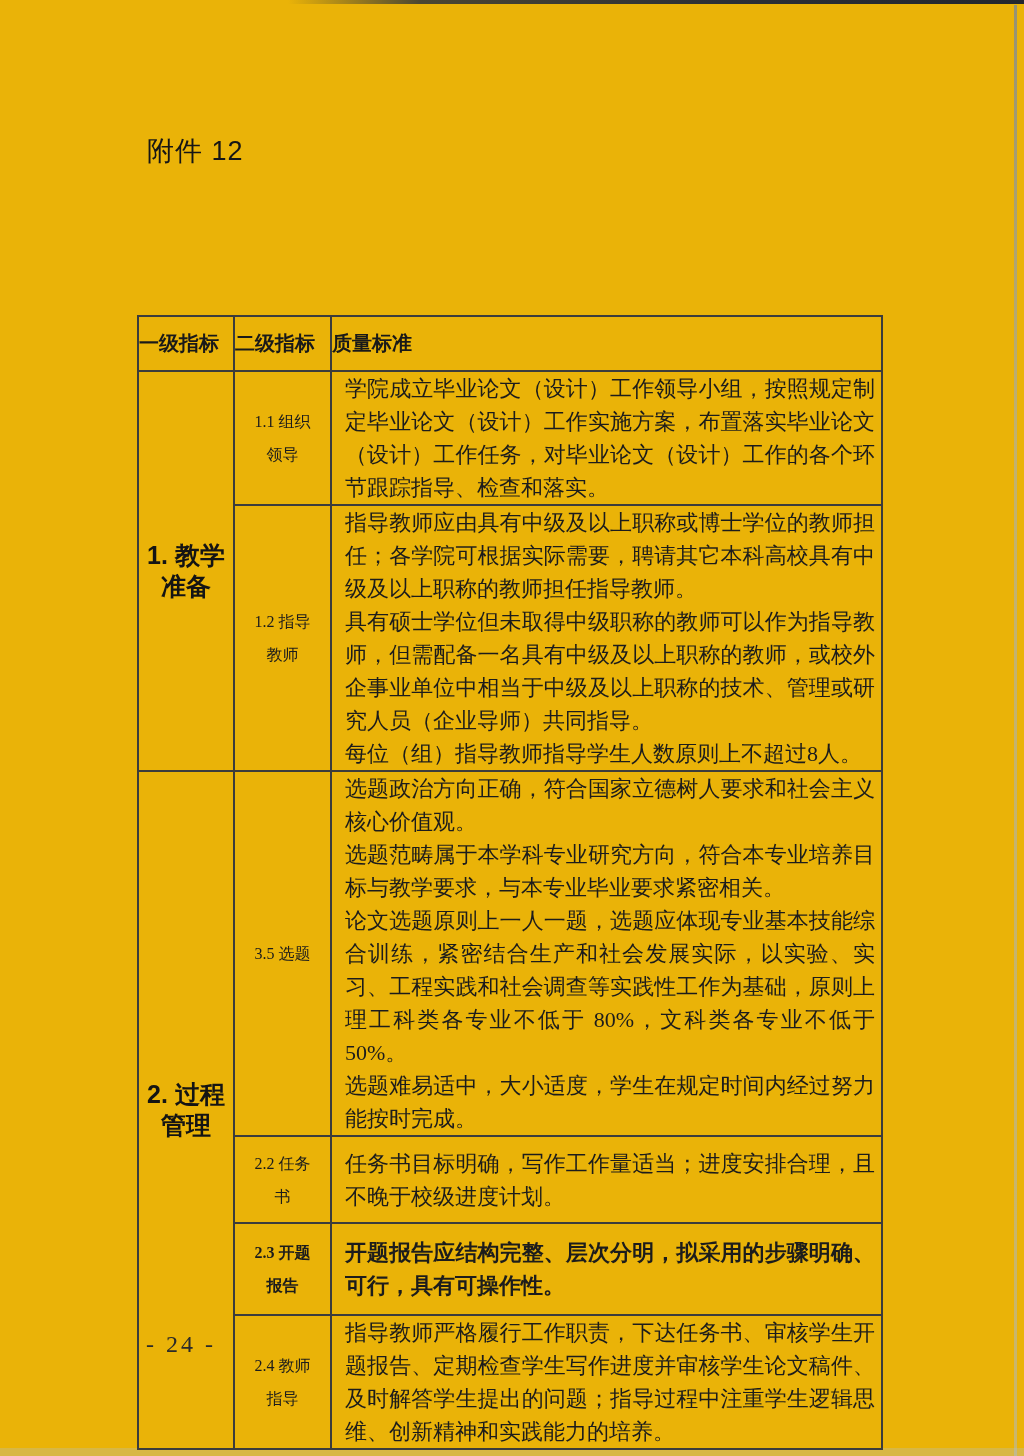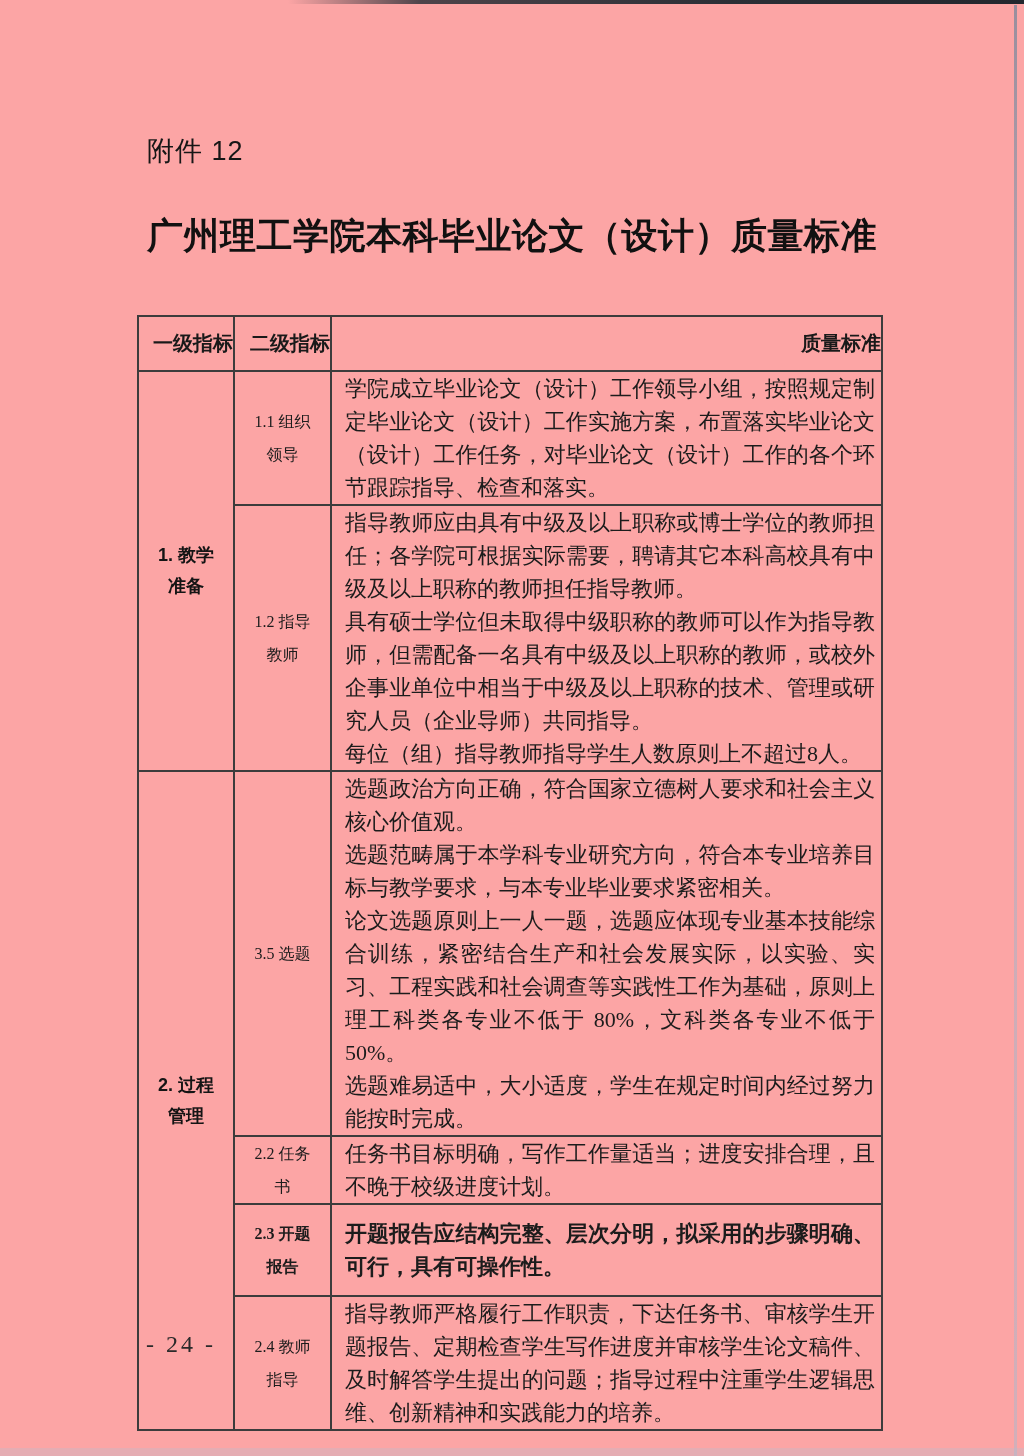--- a/index.html
+++ b/index.html
@@ -4,21 +4,21 @@
 <style>
   html, body {
     margin: 0;
     padding: 0;
     background: #e9e9e9;
   }
   .page {
     position: relative;
     width: 1024px;
     height: 1456px;
-    background: #fca5a5;
+    background: #eab308;
     overflow: hidden;
     color: #1e1e1e;
     font-family: "Liberation Serif", "DejaVu Serif", serif;
   }
   
   .scan-edge-top {
     position: absolute;
     top: 0; left: 288px; width: 736px; height: 4px;
     background: linear-gradient(to right, rgba(47,51,58,0), rgba(47,51,58,0.85) 18%, #2b2f36 60%, #23272e);
   }
@@ -62,27 +62,27 @@
   .quality-table th, .quality-table td {
     border: 2px solid #3c3c3c;
     padding: 0;
     vertical-align: middle;
     overflow: hidden;
   }
   .quality-table th {
     height: 53px;
     font-size: 20px;
     font-weight: bold;
-    text-align: right;
+    text-align: left;
     color: #191919;
   }
   td.level1 {
     font-family: "Liberation Sans", "DejaVu Sans", sans-serif;
     font-weight: 600;
-    font-size: 18px;
+    font-size: 25px;
     line-height: 31px;
     text-align: center;
     white-space: pre-line;
     color: #141414;
   }
   td.level2 {
     font-size: 16px;
     line-height: 33px;
     text-align: center;
     white-space: pre-line;
@@ -92,21 +92,21 @@
     font-size: 22px;
     line-height: 33px;
     text-align: justify;
     white-space: pre-line;
     padding: 0 6px 0 13px;
     color: #1c1c1c;
   }
   tr.r1 { height: 118px; }
   tr.r2 { height: 246px; }
   tr.r3 { height: 267px; }
-  tr.r4 { height: 68px; padding-left: 6px; }
+  tr.r4 { height: 87px; padding-left: 6px; }
   tr.r5 { height: 92px; font-weight: bold; }
   tr.r6 { height: 106px; }
   .page-number {
     position: absolute;
     left: 146px; top: 1331px;
     font-size: 24px;
     letter-spacing: 3px;
     color: #2a2a2a;
   }
 </style>
@@ -114,21 +114,20 @@
 <body>
 
 <div class="page">
 
   <div class="scan-edge-top"></div>
   <div class="scan-edge-right"></div>
   <div class="scan-edge-bottom"></div>
 
   <div class="attachment">附件 12</div>
 
-  <div class="doc-title">广州理工学院本科毕业论文（设计）质量标准</div>
 
   <table class="quality-table">
     <colgroup>
       <col class="c1">
         <col class="c2">
         <col class="c3">
     </colgroup>
     <tbody>
       <tr>
         <th>一级指标</th>

